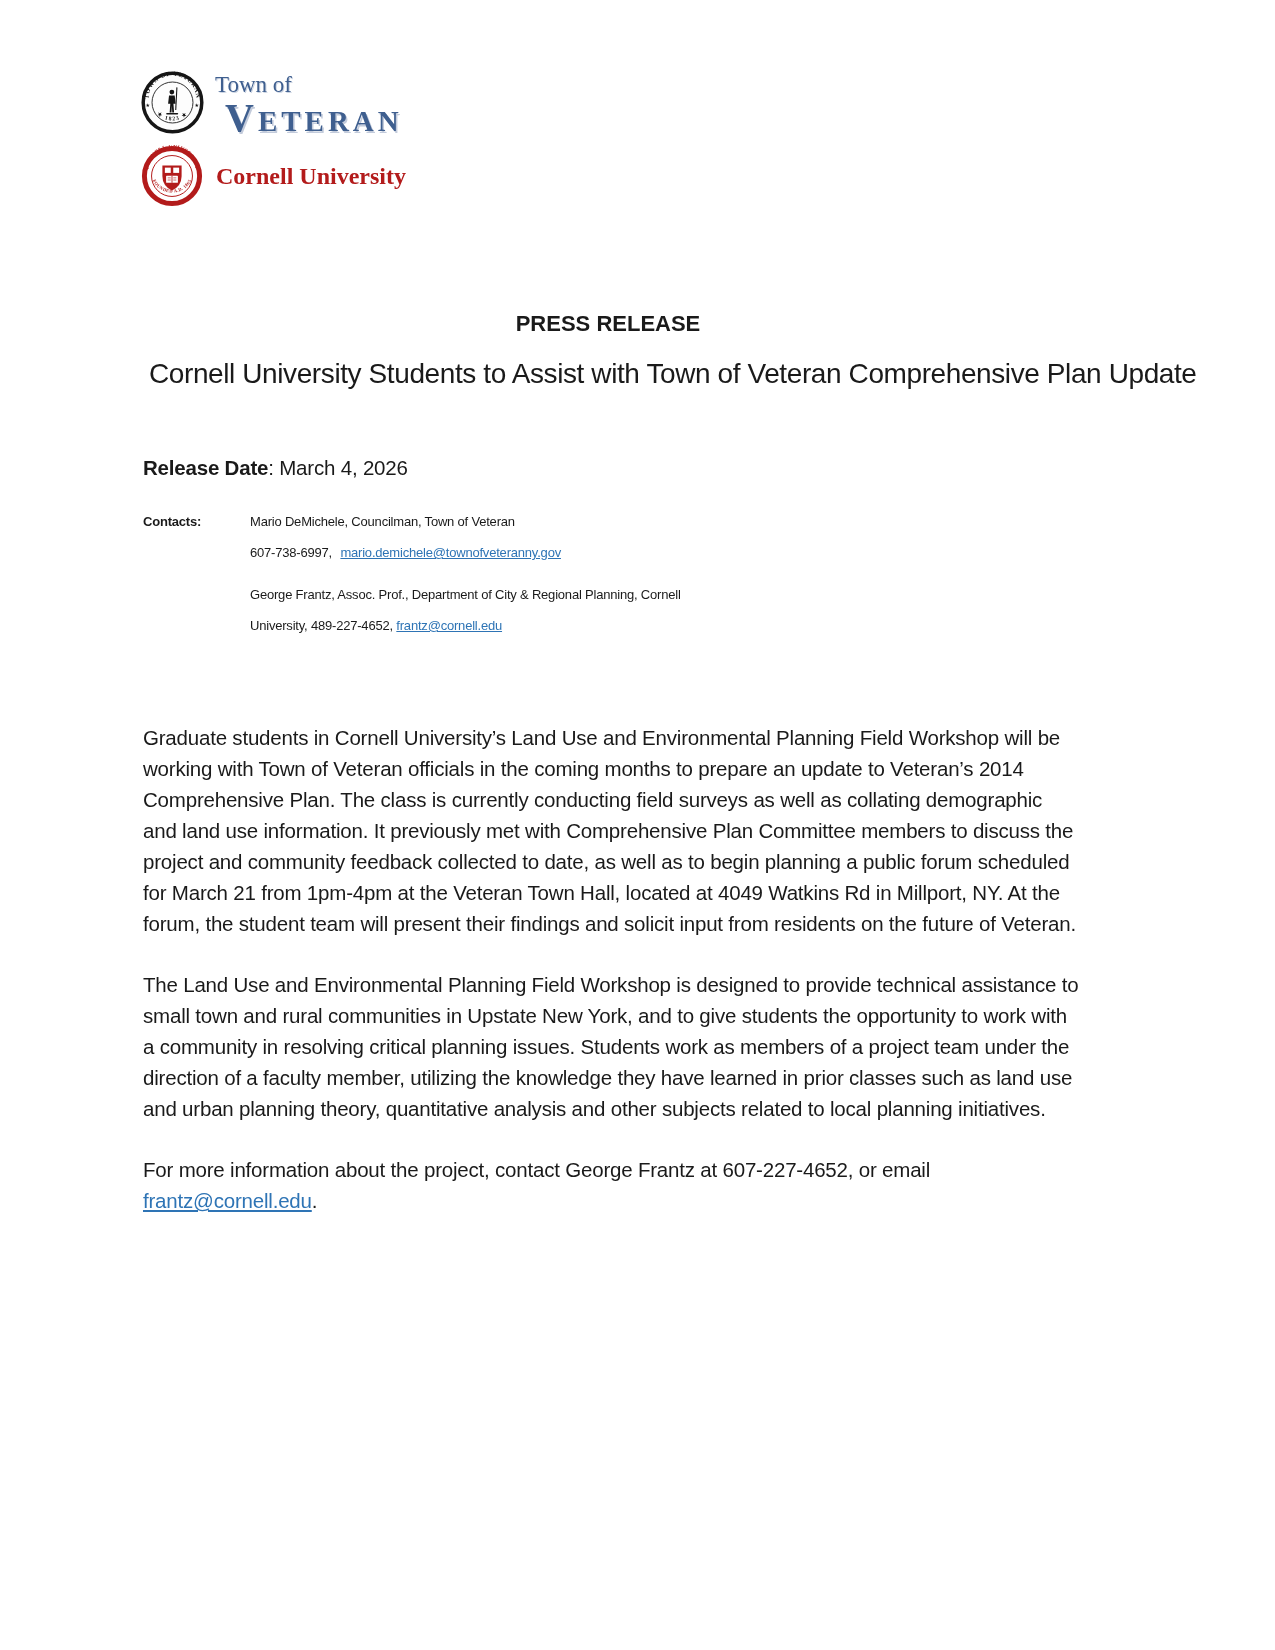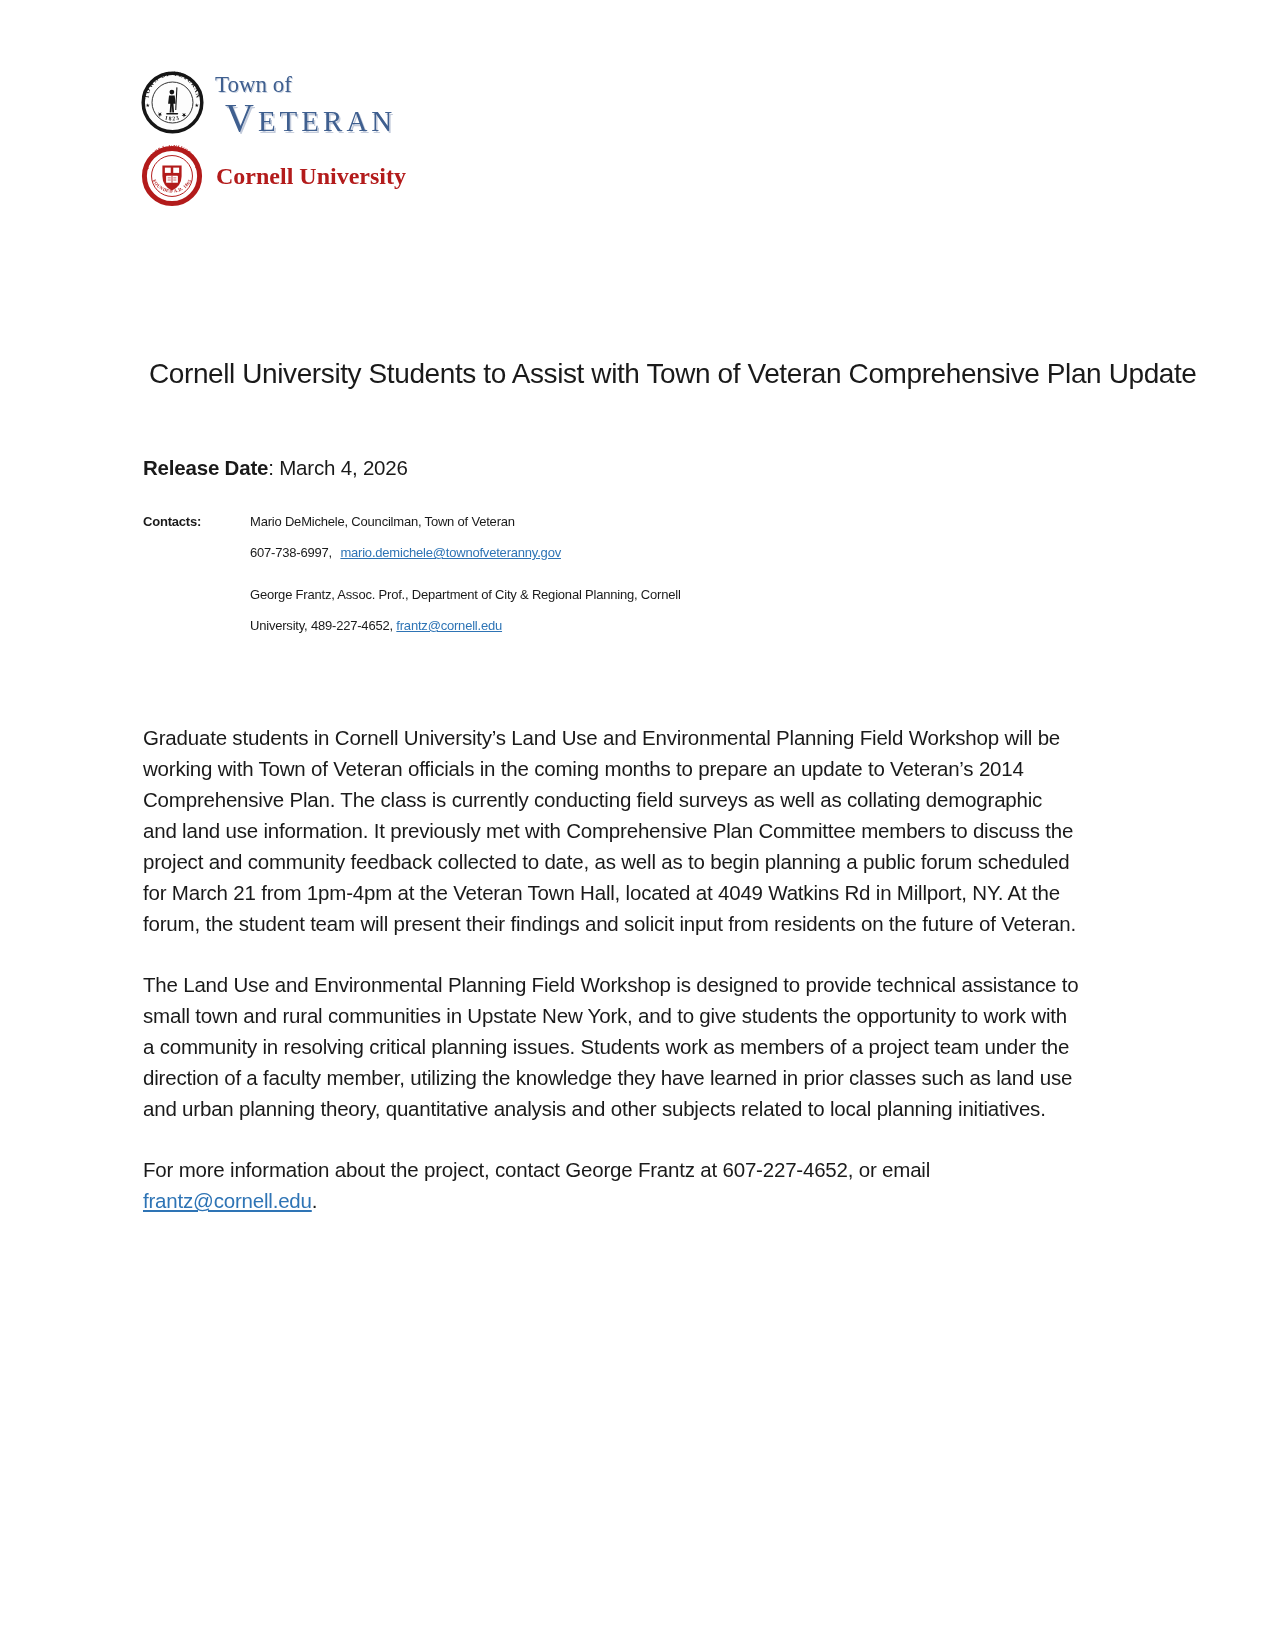--- a/index.html
+++ b/index.html
@@ -25,21 +25,21 @@
     margin-left:11px;margin-top:2px;
     font-family:"Liberation Serif",serif;
     color:var(--veteran-blue);
     line-height:1;
   }
   .town-of{
     font-size:23px;font-weight:normal;
     text-shadow:1px 1px 0 #ccd4e2;
   }
   .veteran-caps{
-    font-size:29px;font-weight:normal;
+    font-size:29px;font-weight:bold;
     letter-spacing:4px;
     margin-top:2px;margin-left:10px;
     text-shadow:1.5px 1.5px 0 #c3cbdb;
   }
   .veteran-caps::first-letter{font-size:40px;}
   .logo-cornell{margin-top:7px;align-items:center;}
   .cornell-name{
     margin-left:13px;
     font-family:"Liberation Serif",serif;
     font-weight:bold;font-size:24px;
@@ -138,20 +138,21 @@
           <line x1="43" y1="53" x2="48" y2="53" stroke="#b31b1b" stroke-width="1"></line>
           <line x1="52" y1="53" x2="57" y2="53" stroke="#b31b1b" stroke-width="1"></line>
           <line x1="43" y1="56.5" x2="48" y2="56.5" stroke="#b31b1b" stroke-width="1"></line>
           <line x1="52" y1="56.5" x2="57" y2="56.5" stroke="#b31b1b" stroke-width="1"></line>
         </g>
       </svg>
       <div class="cornell-name">Cornell University</div>
     </div>
   </div>
 
+  <div class="kicker">PRESS RELEASE</div>
   <h1 class="doc-title">Cornell University Students to Assist with Town of Veteran Comprehensive Plan Update</h1>
 
   <div class="release-line"><strong>Release Date</strong><span>: March 4, 2026</span></div>
 
   <div class="contacts">
     <div class="contacts-label">Contacts:</div>
     <div class="contacts-body">
       <p class="contact">
         <span>Mario DeMichele, Councilman, Town of Veteran</span><br>
         <span>607-738-6997, </span><a class="doclink gap-left" href="#">mario.demichele@townofveteranny.gov</a>

